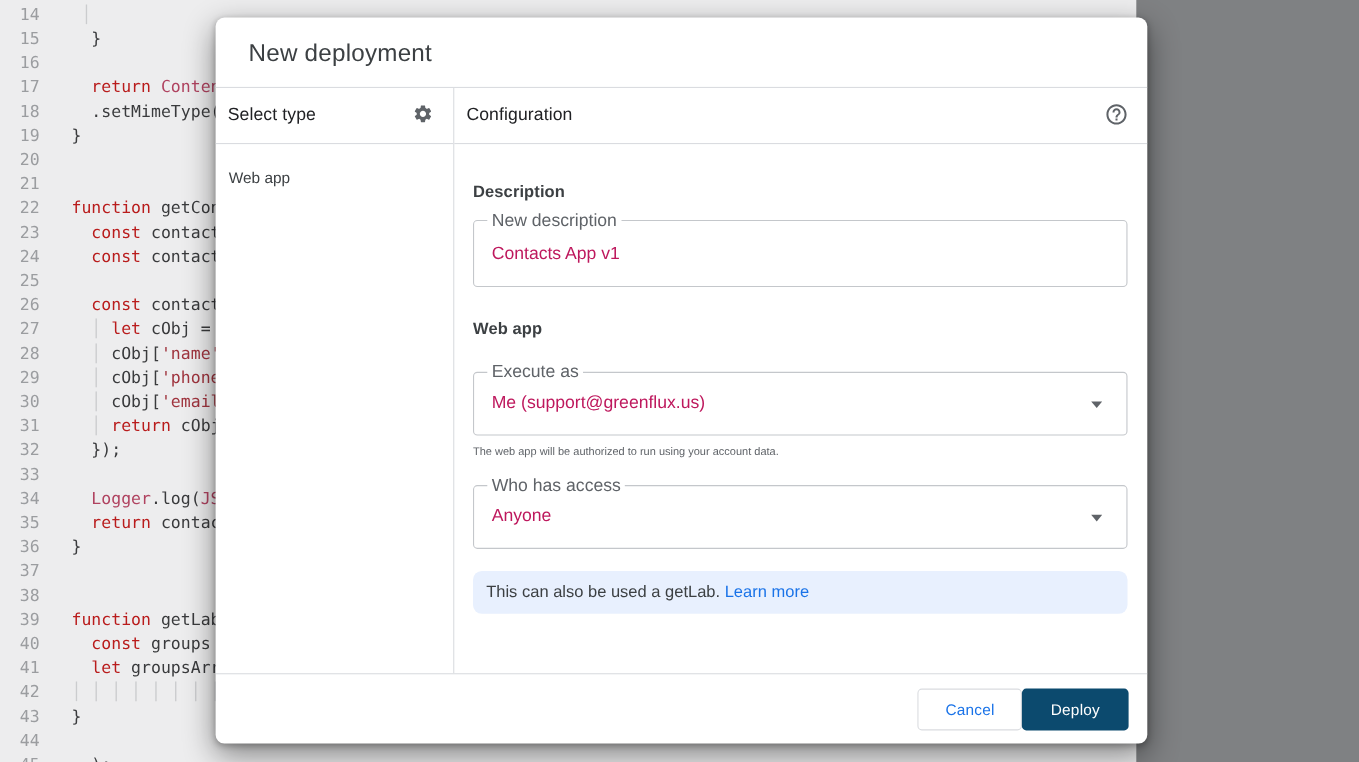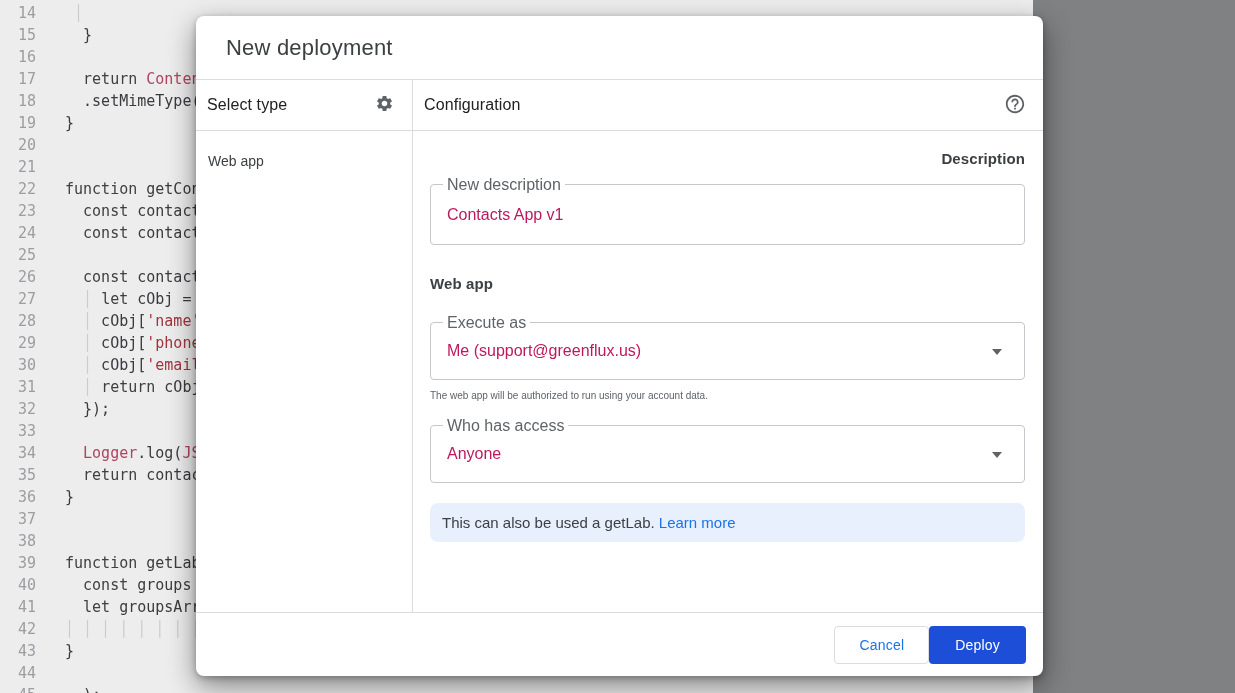--- a/index.html
+++ b/index.html
@@ -23,21 +23,21 @@
     font-family: "DejaVu Sans Mono", monospace;
     font-size: 15px;
     white-space: pre;
   }
   .code-line .ln {
     width: 36px; text-align: right;
     color: #9b9da0; flex: 0 0 36px;
   }
   .code-line .code { margin-left: 29px; }
   .tok-plain { color: #3a3b3d; }
-  .tok-kw    { color: #404040; }
+  .tok-kw    { color: #b91c1c; }
   .tok-type  { color: #b04360; }
   .tok-str   { color: #a0353f; }
   .tok-guide { color: #cbccce; }
 
   
   .desktop-right {
     position: absolute; top: 0; right: 0;
     width: 202px; height: 693px;
     background: #7f8183;
   }
@@ -95,21 +95,21 @@
 
   .config-body {
     flex: 1 1 auto; min-height: 0;
     padding: 0 18px 0 17px;
     overflow: hidden;
   }
   .section-heading {
     font-size: 15px; font-weight: 700; color: #3c4043;
     letter-spacing: .1px;
   }
-  .h-description { margin-top: 19px; text-align: right; }
+  .h-description { margin-top: 35px; }
   .h-webapp { margin-top: 30px; }
 
   .outlined-field {
     position: relative;
     border: 1px solid #c4c7cb;
     border-radius: 4px;
     background: #fff;
   }
   .outlined-field .float-label {
     position: absolute; top: -8px; left: 12px;
@@ -154,21 +154,21 @@
     height: 38px; border-radius: 4px;
     font-family: "Liberation Sans", sans-serif;
     font-size: 14px; font-weight: 500; letter-spacing: .2px;
     padding: 0 24px; cursor: pointer;
   }
   .btn-cancel {
     background: #fff; color: #1a73e8;
     border: 1px solid #dadce0;
   }
   .btn-deploy {
-    background: #1d4ed8; color: #fff; border: none;
+    background: #0c4a6e; color: #fff; border: none;
     padding: 0 26px;
   }
 </style>
 </head>
 <body>
 
 <div class="editor" id="editor">
     <div class="code-line"><span class="ln">14</span><span class="code"><span class="tok-plain"> </span><span class="tok-guide">│</span></span></div>
     <div class="code-line"><span class="ln">15</span><span class="code"><span class="tok-plain">  }</span></span></div>
     <div class="code-line"><span class="ln">16</span><span class="code"></span></div>

